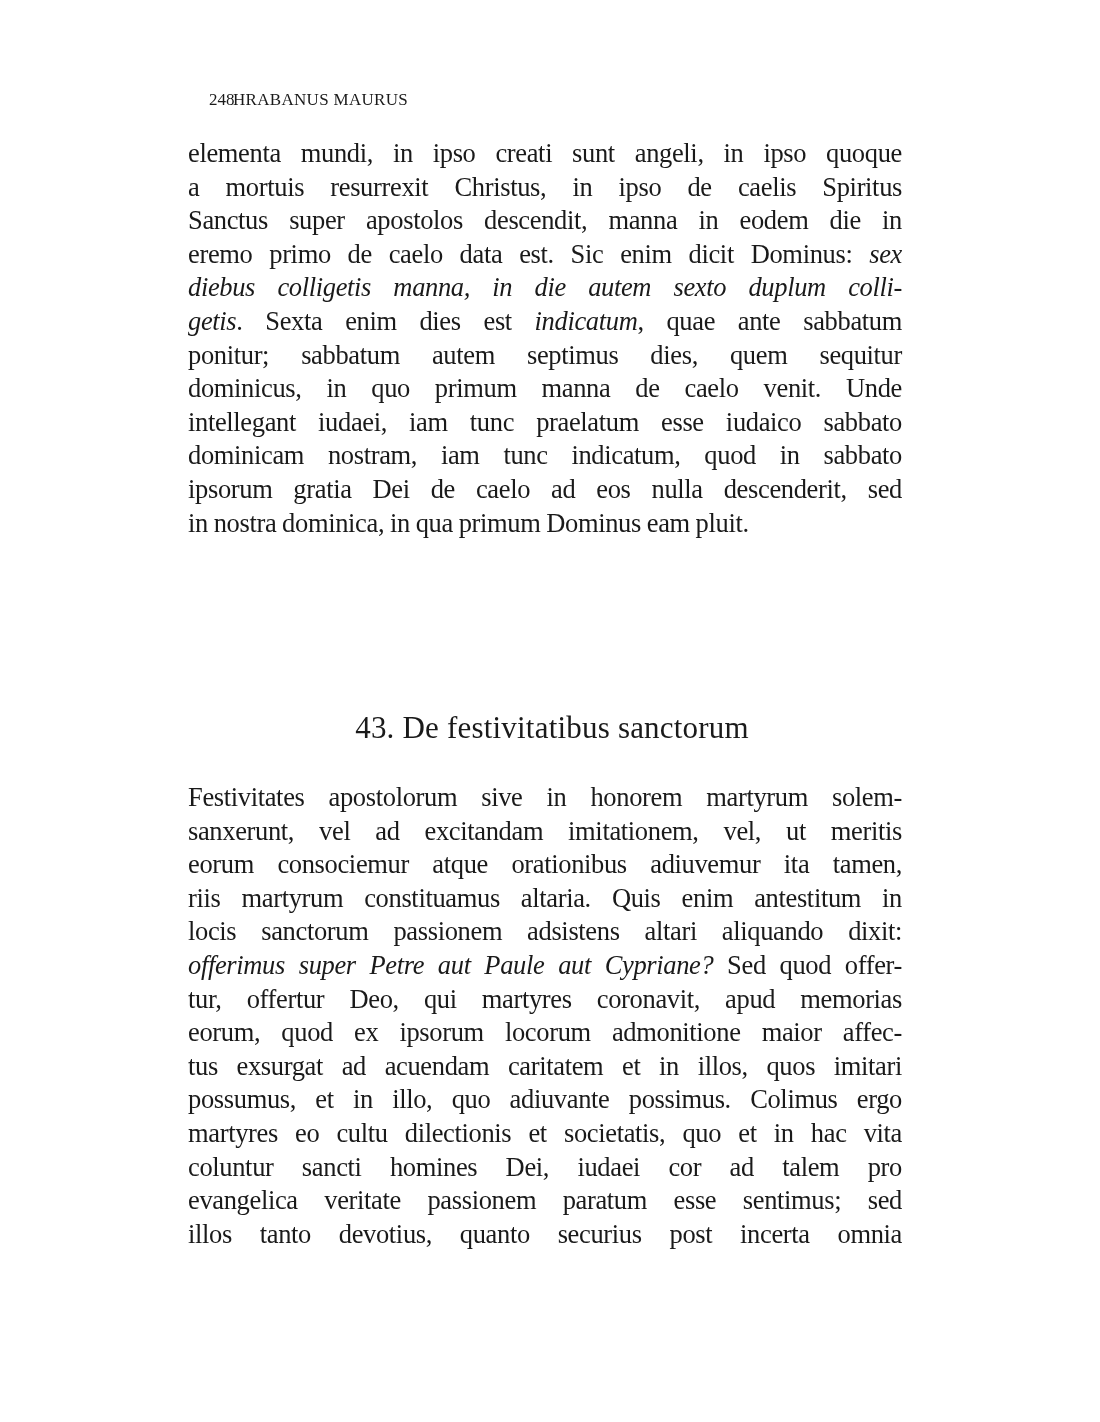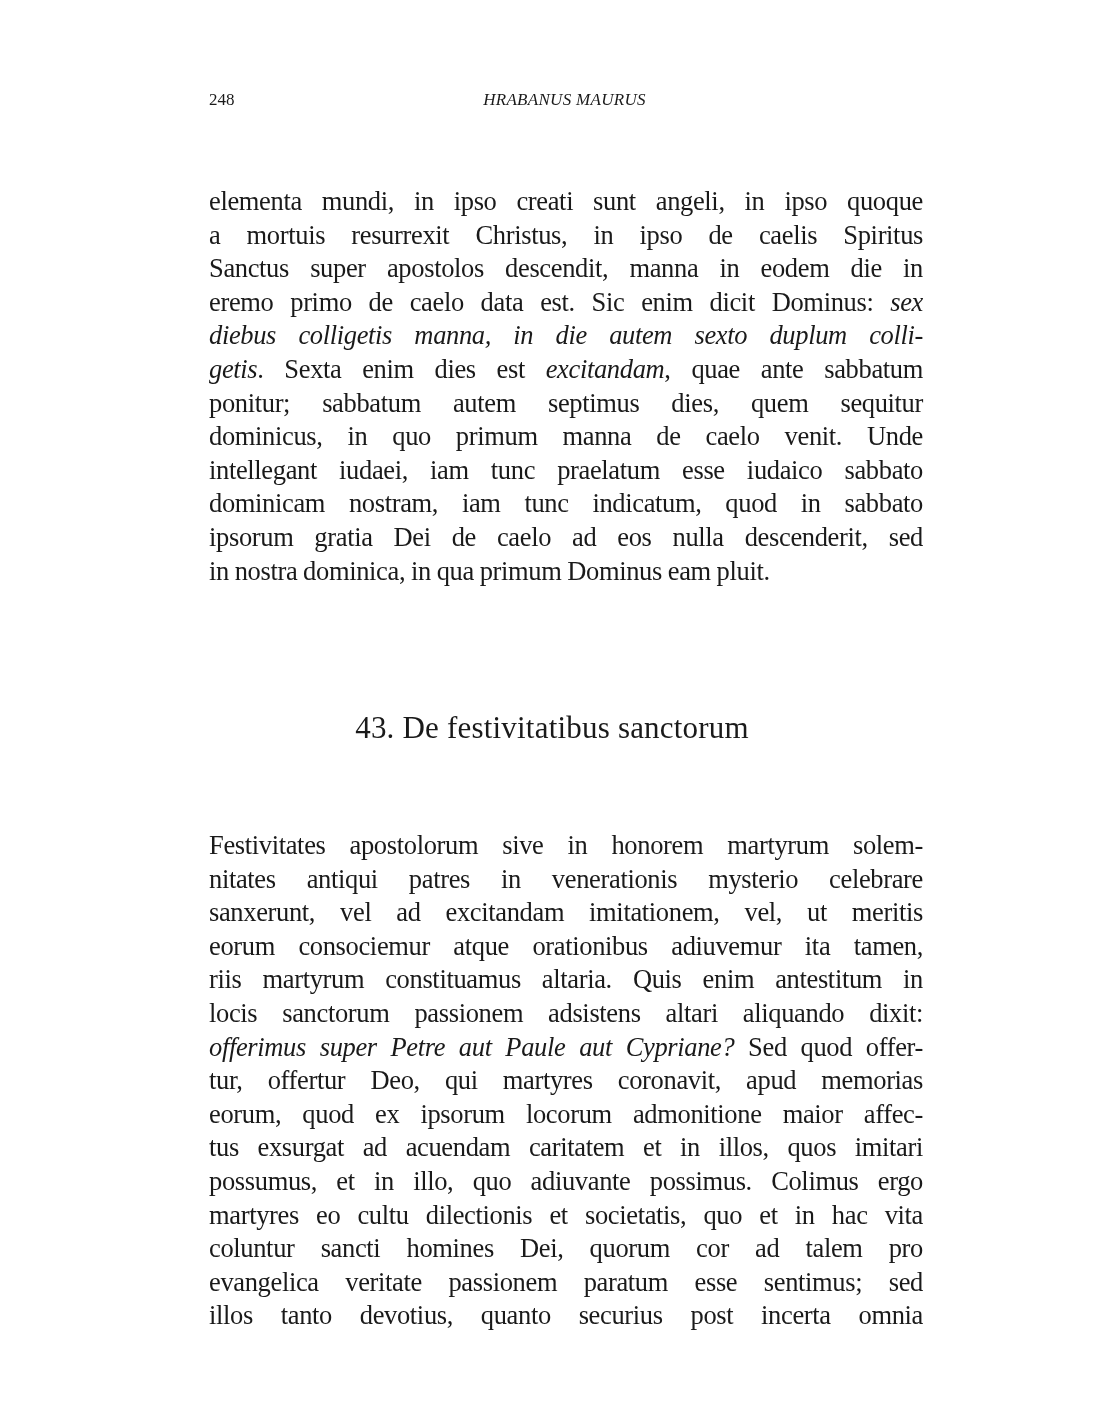--- a/index.html
+++ b/index.html
@@ -26,30 +26,27 @@
     }
     .page-number {
       position: absolute;
       left: 16px;
       top: 0;
     }
     .running-title {
       position: absolute;
       left: 0;
       right: 11px;
-      text-align: center;
       letter-spacing: 0.3px;
       padding-left: 40px;
-      font-style: italic;
     }
     .block {
       position: absolute;
-      left: 209px;
+      left: 188px;
       width: 714px;
-      margin-top: 48px;
     }
     .line {
       display: block;
       height: 33.6px;
       font-size: 26.5px;
       line-height: 33.6px;
       white-space: nowrap;
       text-align: justify;
       text-align-last: justify;
       letter-spacing: -0.35px;
@@ -81,40 +78,39 @@
   <span class="page-number">248</span>
   <span class="running-title">HRABANUS MAURUS</span>
 </div>
 
 <div class="block block-1">
     <span class="line"><span>elementa mundi, in ipso creati sunt angeli, in ipso quoque</span></span>
     <span class="line"><span>a mortuis resurrexit Christus, in ipso de caelis Spiritus</span></span>
     <span class="line"><span>Sanctus super apostolos descendit, manna in eodem die in</span></span>
     <span class="line"><span>eremo primo de caelo data est. Sic enim dicit Dominus: </span><i>sex</i></span>
     <span class="line"><i>diebus colligetis manna, in die autem sexto duplum colli-</i></span>
-    <span class="line"><i>getis</i><span>. Sexta enim dies est </span><i>excitandam</i><span>, quae ante sabbatum</span></span>
+    <span class="line"><i>getis</i><span>. Sexta enim dies est </span><i>indicatum</i><span>, quae ante sabbatum</span></span>
     <span class="line"><span>ponitur; sabbatum autem septimus dies, quem sequitur</span></span>
     <span class="line"><span>dominicus, in quo primum manna de caelo venit. Unde</span></span>
     <span class="line"><span>intellegant iudaei, iam tunc praelatum esse iudaico sabbato</span></span>
     <span class="line"><span>dominicam nostram, iam tunc indicatum, quod in sabbato</span></span>
     <span class="line"><span>ipsorum gratia Dei de caelo ad eos nulla descenderit, sed</span></span>
     <span class="line last"><span>in nostra dominica, in qua primum Dominus eam pluit.</span></span>
   </div>
 
 <h2 class="chapter-heading" style="margin:0;font-weight:normal;">43. De festivitatibus sanctorum</h2>
 
 <div class="block block-2">
     <span class="line"><span>Festivitates apostolorum sive in honorem martyrum solem-</span></span>
-    <span class="line"><span>nitates antiqui patres in venerationis mysterio celebrare</span></span>
     <span class="line"><span>sanxerunt, vel ad excitandam imitationem, vel, ut meritis</span></span>
     <span class="line"><span>eorum consociemur atque orationibus adiuvemur ita tamen,</span></span>
     <span class="line"><span>riis martyrum constituamus altaria. Quis enim antestitum in</span></span>
     <span class="line"><span>locis sanctorum passionem adsistens altari aliquando dixit:</span></span>
     <span class="line"><i>offerimus super Petre aut Paule aut Cypriane?</i><span> Sed quod offer-</span></span>
     <span class="line"><span>tur, offertur Deo, qui martyres coronavit, apud memorias</span></span>
     <span class="line"><span>eorum, quod ex ipsorum locorum admonitione maior affec-</span></span>
     <span class="line"><span>tus exsurgat ad acuendam caritatem et in illos, quos imitari</span></span>
     <span class="line"><span>possumus, et in illo, quo adiuvante possimus. Colimus ergo</span></span>
     <span class="line"><span>martyres eo cultu dilectionis et societatis, quo et in hac vita</span></span>
-    <span class="line"><span>coluntur sancti homines Dei, quorum cor ad talem pro</span></span>
+    <span class="line"><span>coluntur sancti homines Dei, iudaei cor ad talem pro</span></span>
     <span class="line"><span>evangelica veritate passionem paratum esse sentimus; sed</span></span>
     <span class="line"><span>illos tanto devotius, quanto securius post incerta omnia</span></span>
   </div>
 
 </body></html>

